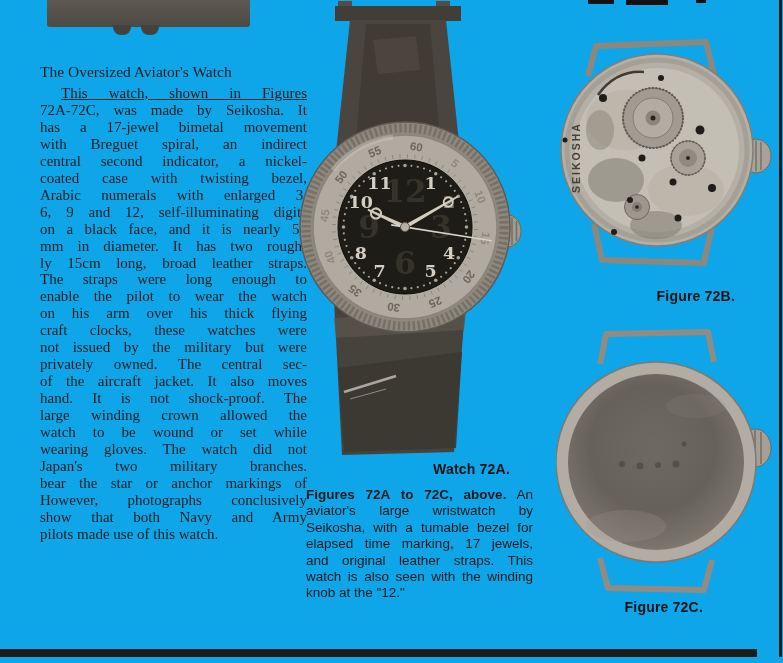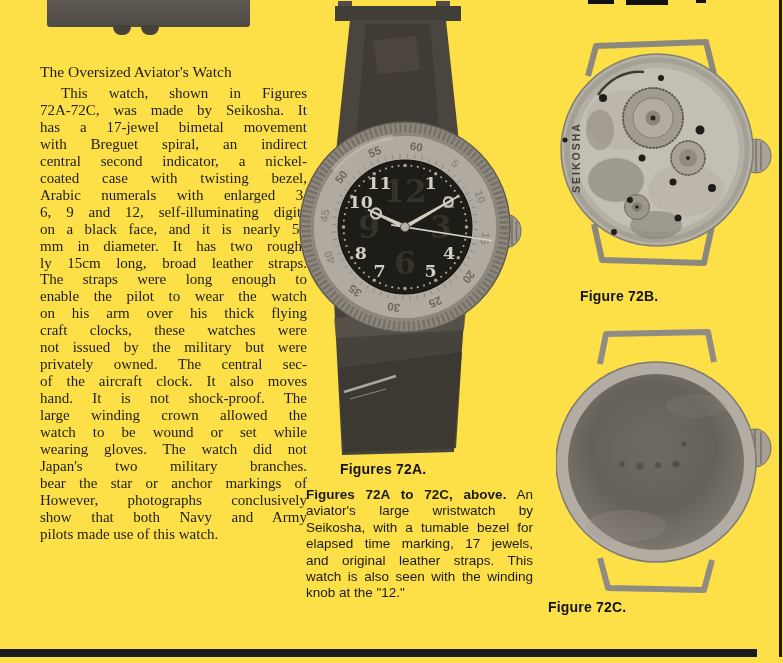--- a/index.html
+++ b/index.html
@@ -1,29 +1,29 @@
 <!DOCTYPE html>
 <html><head>
 <meta charset="utf-8">
 <style>
   html,body{margin:0;padding:0;background:#ffffff;}
-  .page{position:relative;width:783px;height:663px;background:#fde047;overflow:hidden;
+  .page{position:relative;width:783px;height:663px;background:#0ea5e9;overflow:hidden;
         font-family:"Liberation Serif",serif;color:#1d1d1d;}
 
   
   .leftcol{position:absolute;left:40px;top:61px;width:267px;}
   .title{font-size:15.5px;line-height:21px;margin-bottom:3px;}
   .bline{font-size:15px;line-height:16.95px;text-align:justify;text-align-last:justify;
          text-justify:inter-word;}
   .bline.noj{text-align-last:auto;}
-  .bline.indent{text-indent:21px;}
+  .bline.indent{text-indent:21px;text-decoration:underline;}
 
   
   .figlabel{position:absolute;font-family:"Liberation Sans",sans-serif;font-weight:bold;
-            font-size:14px;color:#141414;text-align:left;letter-spacing:.2px;}
+            font-size:14px;color:#141414;text-align:right;letter-spacing:.2px;}
   .gcap{position:absolute;left:306px;top:487px;width:227px;
         font-family:"Liberation Sans",sans-serif;font-size:13.5px;color:#1a1a1a;}
   .cline{line-height:16.4px;text-align:justify;text-align-last:justify;text-justify:inter-word;}
   .cline.noj{text-align-last:auto;}
 
   
   .photo{position:absolute;}
   .bezeltxt text{font:bold 11.5px "Liberation Sans",sans-serif;fill:#5b564c;}
   .numS text{font:bold 17.5px "DejaVu Serif",serif;fill:#ddd8cb;}
   .numL text{font:bold 31px "DejaVu Serif",serif;fill:#3b382f;opacity:.8;}
@@ -60,21 +60,21 @@
         <div class="bline">6, 9 and 12, self-illuminating digits</div>
         <div class="bline">on a black face, and it is nearly 50</div>
         <div class="bline">mm in diameter. It has two rough-</div>
         <div class="bline">ly 15cm long, broad leather straps.</div>
         <div class="bline">The straps were long enough to</div>
         <div class="bline">enable the pilot to wear the watch</div>
         <div class="bline">on his arm over his thick flying</div>
         <div class="bline">craft clocks, these watches were</div>
         <div class="bline">not issued by the military but were</div>
         <div class="bline">privately owned. The central sec-</div>
-        <div class="bline">of the aircraft clock. It also moves</div>
+        <div class="bline">of the aircraft jacket. It also moves</div>
         <div class="bline">hand. It is not shock-proof. The</div>
         <div class="bline">large winding crown allowed the</div>
         <div class="bline">watch to be wound or set while</div>
         <div class="bline">wearing gloves. The watch did not</div>
         <div class="bline">Japan's two military branches.</div>
         <div class="bline">bear the star or anchor markings of</div>
         <div class="bline">However, photographs conclusively</div>
         <div class="bline">show that both Navy and Army</div>
         <div class="bline noj">pilots made use of this watch.</div>
       </div>
@@ -345,21 +345,21 @@
       <g fill="#3a3732" opacity="0.45">
         <circle cx="66" cy="138" r="3"></circle>
           <circle cx="84" cy="140" r="3.5"></circle>
         <circle cx="102" cy="139" r="3"></circle>
           <circle cx="120" cy="138" r="3.5"></circle>
         <circle cx="128" cy="118" r="2.5"></circle>
       </g>
     </g>
   </svg>
 
-  <div class="figlabel" style="left:340px;top:461px;width:170px;">Figures 72A.</div>
+  <div class="figlabel" style="left:340px;top:461px;width:170px;">Watch 72A.</div>
   <div class="gcap">
     <div id="group-caption-lines">
         <div class="cline"><b>Figures 72A to 72C, above.</b> An</div>
         <div class="cline">aviator's  large  wristwatch  by</div>
         <div class="cline">Seikosha, with a tumable bezel for</div>
         <div class="cline">elapsed time marking, 17 jewels,</div>
         <div class="cline">and original leather straps. This</div>
         <div class="cline">watch is also seen with the winding</div>
         <div class="cline noj">knob at the "12."</div>
       </div>

